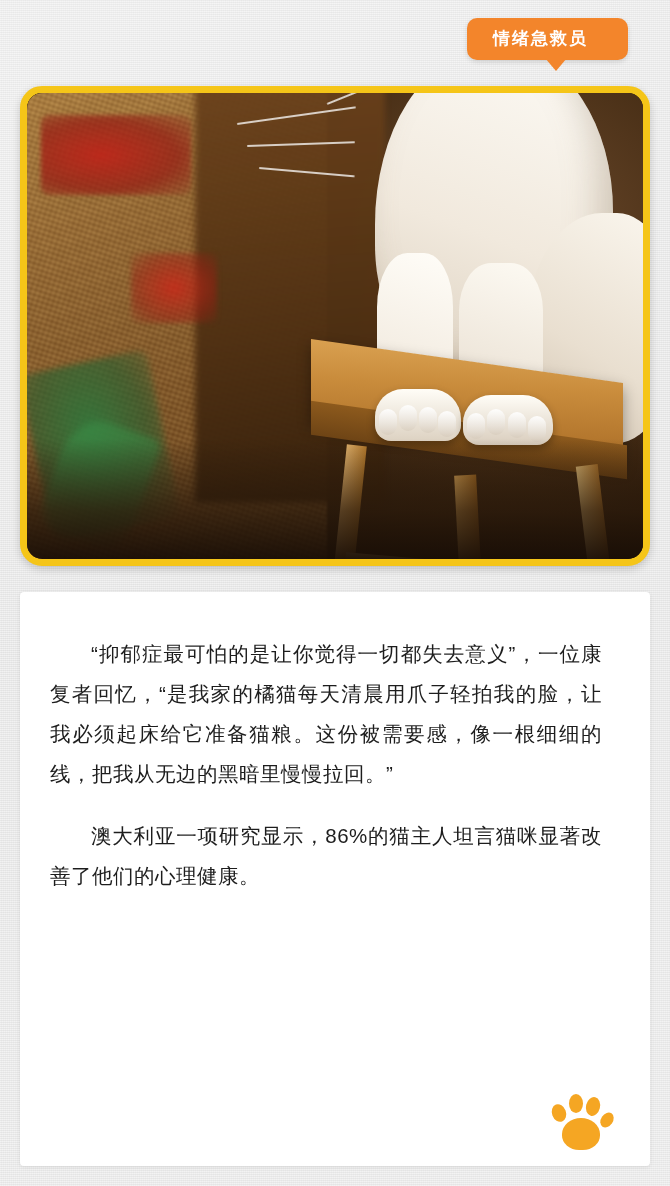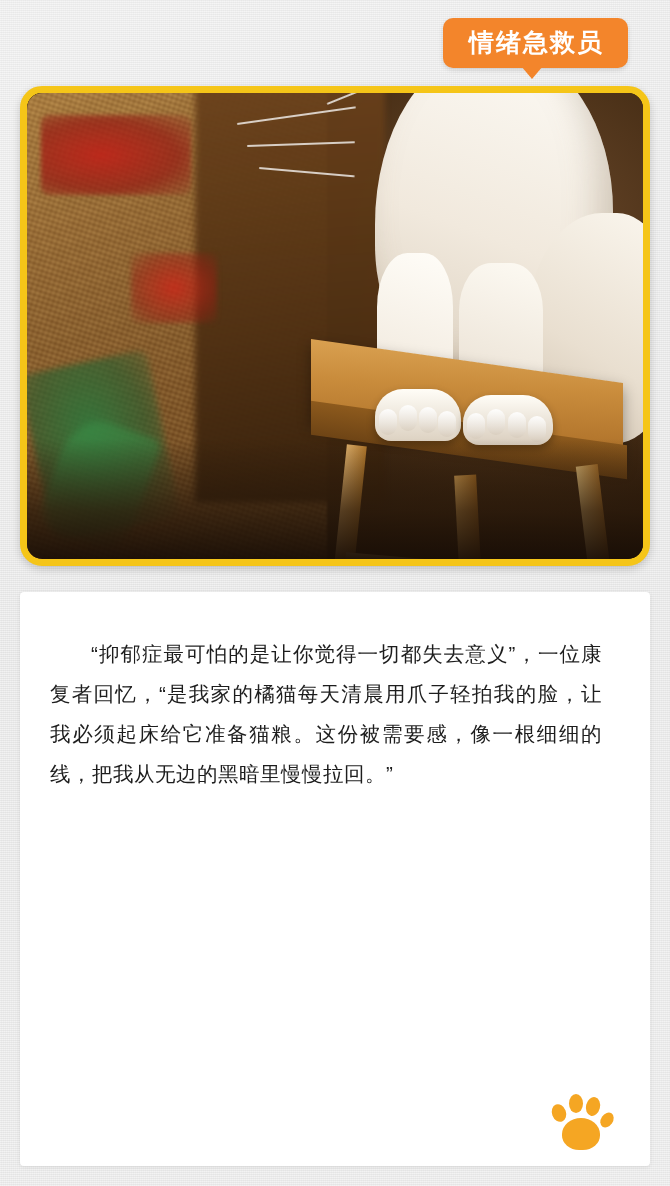--- a/index.html
+++ b/index.html
@@ -32,24 +32,24 @@
   
   .badge-wrap {
     position: absolute;
     top: 18px;
     right: 42px;
     z-index: 5;
   }
   .badge {
     background: #f3852b;
     color: #ffffff;
-    font-size: 25px;
+    font-size: 17px;
     font-weight: bold;
     letter-spacing: 2px;
-    padding: 12px 24px 13px 26px;
+    padding: 12px 40px 13px 26px;
     border-radius: 10px;
     line-height: 1;
     box-shadow: 0 2px 5px rgba(0,0,0,0.13);
     white-space: nowrap;
   }
   .badge-tail {
     position: absolute;
     left: 78px;
     bottom: -11px;
     width: 0;
@@ -390,20 +390,21 @@
       <div class="ph-whisker" style="left:220px; top:52px; width:108px; transform:rotate(-2deg);"></div>
       <div class="ph-whisker" style="left:232px; top:74px; width:96px; transform:rotate(5deg);"></div>
       <div class="ph-whisker" style="left:300px; top:10px; width:70px; transform:rotate(-22deg);"></div>
 
       <div class="ph-floor"></div>
     </div>
   </div>
 
   <div class="text-card">
     <p class="para">“抑郁症最可怕的是让你觉得一切都失去意义”，一位康复者回忆，“是我家的橘猫每天清晨用爪子轻拍我的脸，让我必须起床给它准备猫粮。这份被需要感，像一根细细的线，把我从无边的黑暗里慢慢拉回。”</p>
+    <p class="para">澳大利亚一项研究显示，86%的猫主人坦言猫咪显著改善了他们的心理健康。</p>
 
     <div class="paw">
       <div class="pad main"></div>
       <div class="pad t1"></div>
       <div class="pad t2"></div>
       <div class="pad t3"></div>
       <div class="pad t4"></div>
     </div>
   </div>
 

